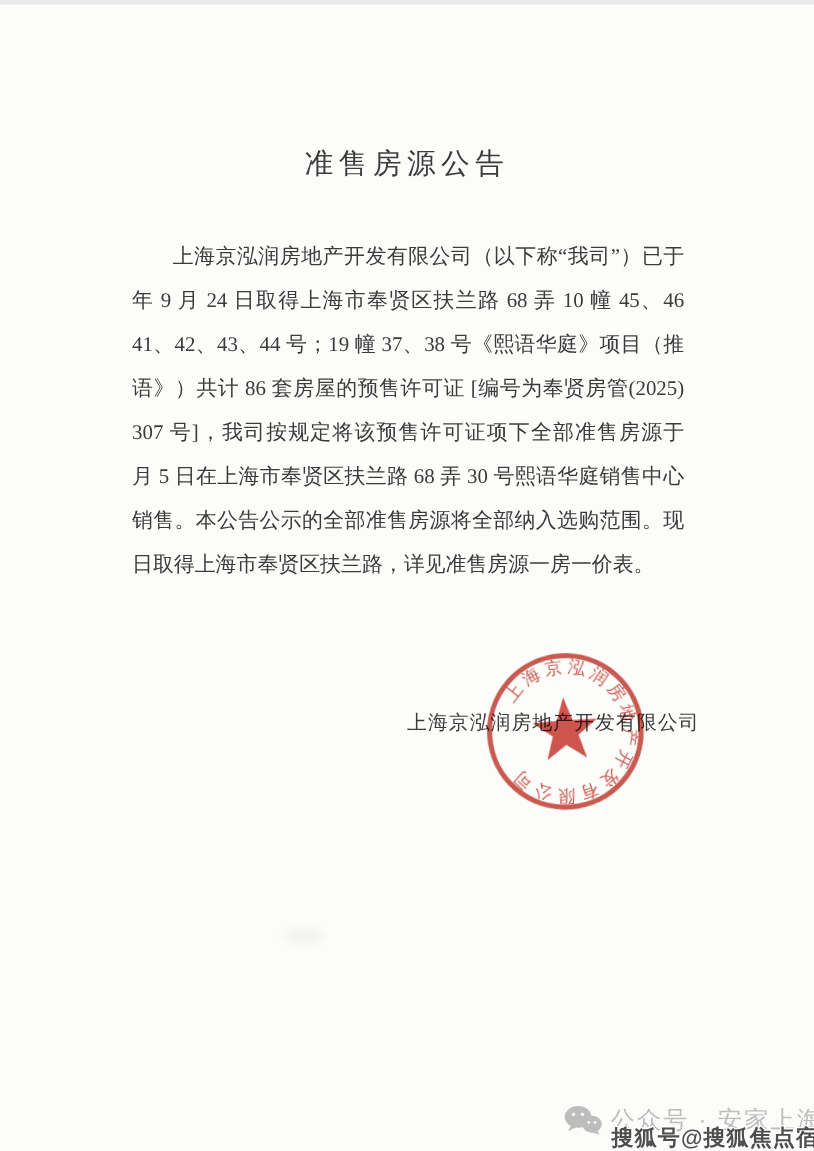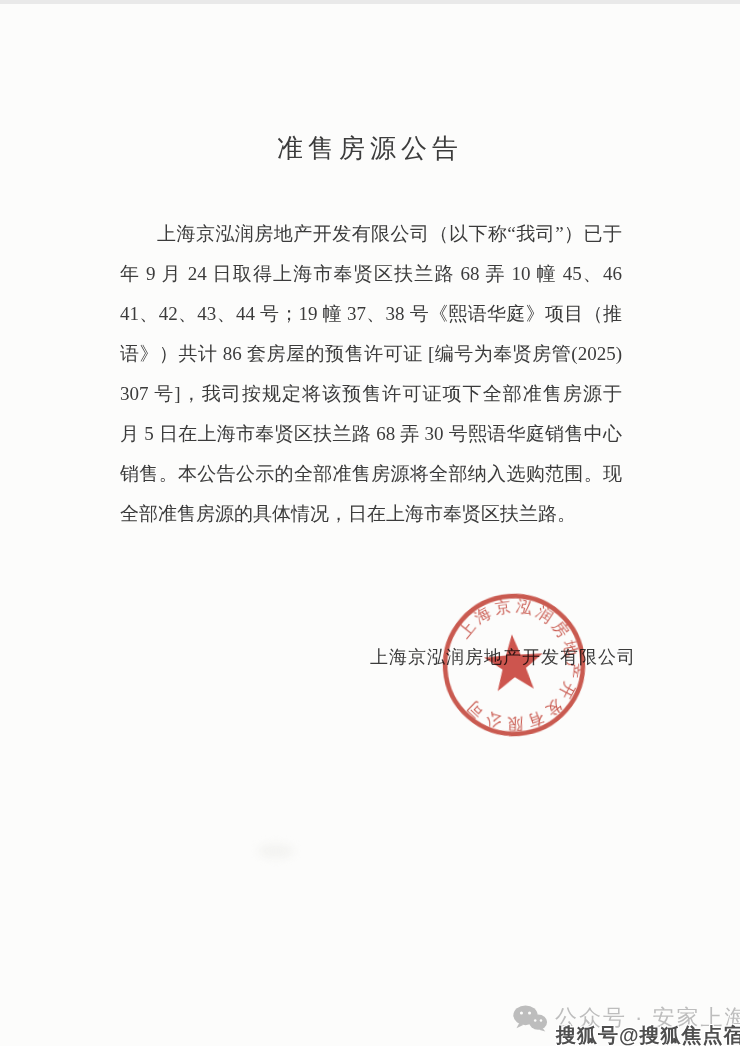--- a/index.html
+++ b/index.html
@@ -83,21 +83,21 @@
   <div class="doc-title">准售房源公告</div>
 
   <div class="doc-body">
     <div class="para-line first">上海京泓润房地产开发有限公司（以下称“我司”）已于 2025</div>
     <div class="para-line">年 9 月 24 日取得上海市奉贤区扶兰路 68 弄 10 幢 45、46 号；17 幢</div>
     <div class="para-line">41、42、43、44 号；19 幢 37、38 号《熙语华庭》项目（推广名：《熙</div>
     <div class="para-line">语》）共计 86 套房屋的预售许可证 [编号为奉贤房管(2025)预字 0000</div>
     <div class="para-line">307 号]，我司按规定将该预售许可证项下全部准售房源于 2025 年 10</div>
     <div class="para-line">月 5 日在上海市奉贤区扶兰路 68 弄 30 号熙语华庭销售中心公开开盘</div>
     <div class="para-line">销售。本公告公示的全部准售房源将全部纳入选购范围。现对外公开</div>
-    <div class="para-line last">全部准售房源的具体情况，日在上海市奉贤区扶兰路。</div>
+    <div class="para-line last">日取得上海市奉贤区扶兰路，详见准售房源一房一价表。</div>
   </div>
 
   <div class="smudge"></div>
 
   <div class="sig-company">上海京泓润房地产开发有限公司</div>
 
   <svg class="seal" viewBox="0 0 142 142" xmlns="http://www.w3.org/2000/svg">
     <defs>
       <path id="sealArc" d="M 26 45 A 52 52 0 0 1 116 45 A 52 52 0 0 1 116 97 A 52 52 0 0 1 26 97 A 52 52 0 0 1 26 45" fill="none"></path>
     </defs>

